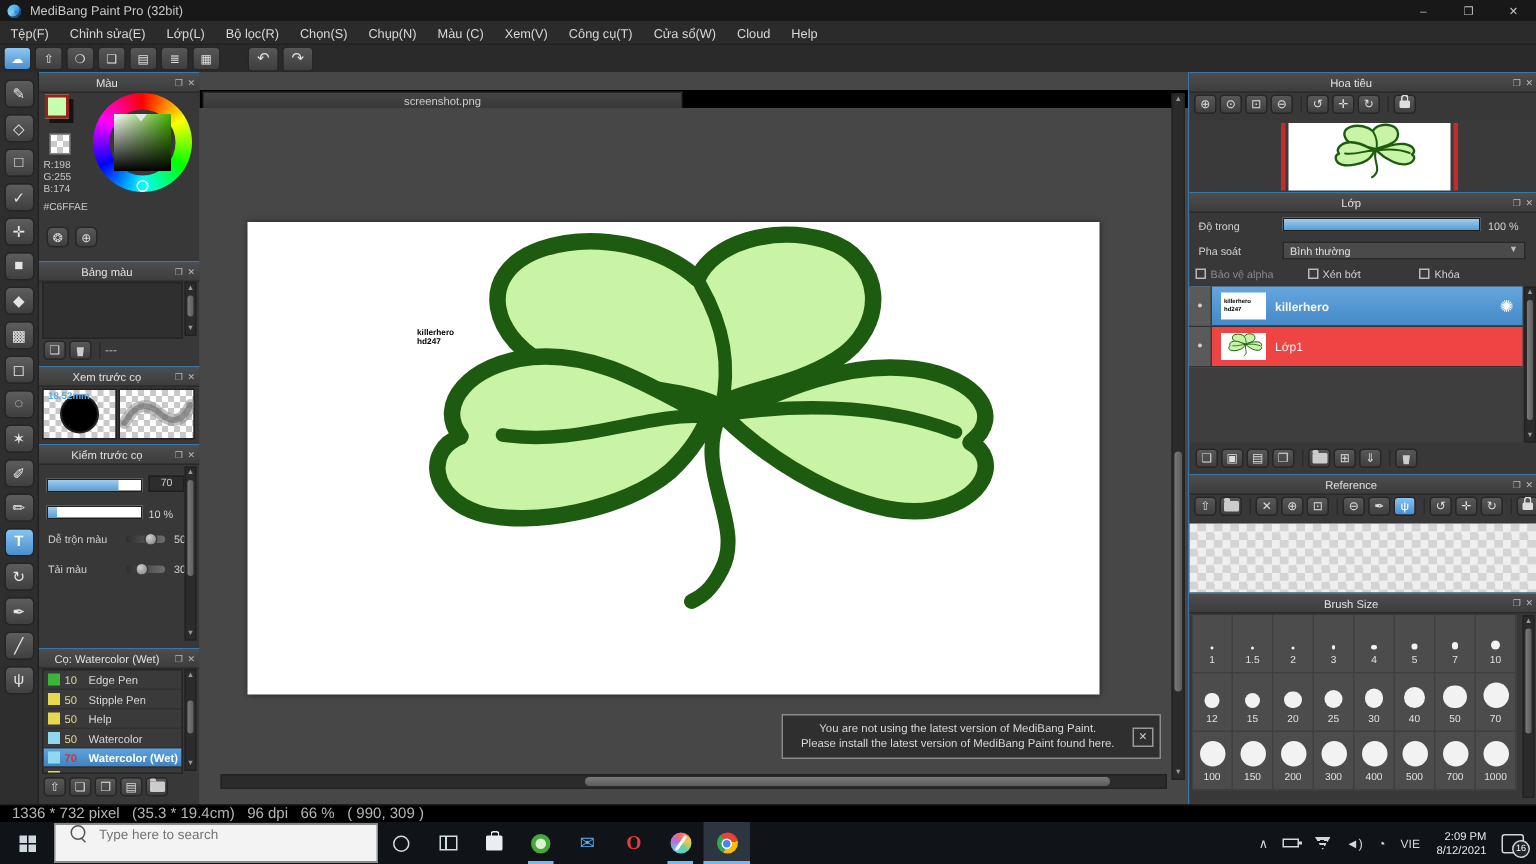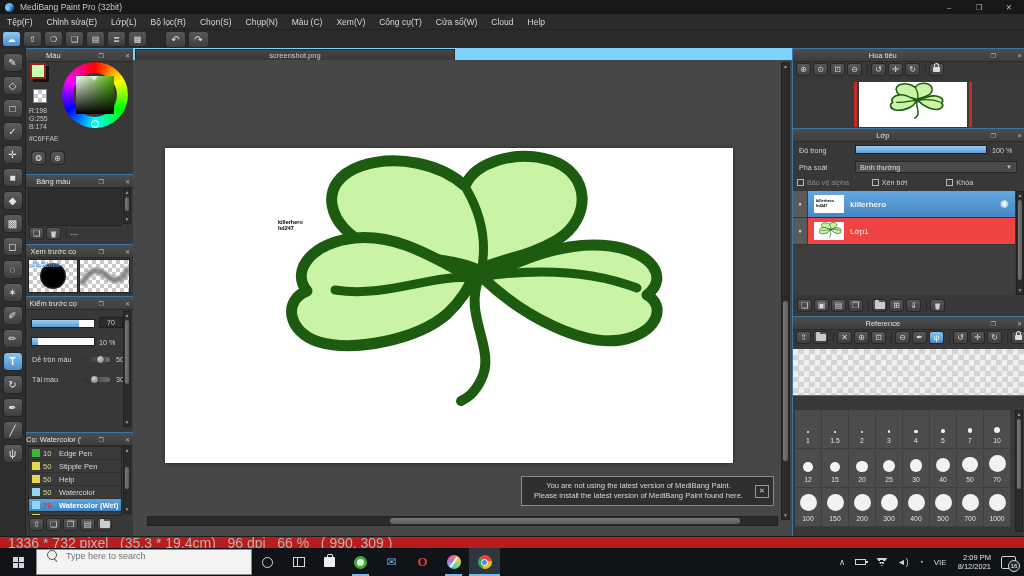--- a/index.html
+++ b/index.html
@@ -21,21 +21,21 @@
   .qbtn.big{width:19px;height:15px;font-size:10px;}
   .qgap{width:16px;}
   
   .ltools{left:0;top:48px;width:26px;height:488px;background:#2e2e2e;border-right:1px solid #222;display:flex;flex-direction:column;align-items:center;padding-top:5px;box-sizing:border-box;}
   .tbtn{width:20px;height:19px;margin-bottom:4px;border-radius:4px;background:linear-gradient(#5d5d5d,#3f3f3f);border:1px solid #252525;color:#e4e4e4;font-size:10px;display:flex;align-items:center;justify-content:center;box-sizing:border-box;flex:none;}
   .tbtn.on{background:linear-gradient(#86c4f1,#4a8ecf);color:#fff;font-weight:bold;}
   
   .lpanels{left:26px;top:48px;width:107px;height:488px;background:#383838;border-right:1px solid #3a76a8;}
   .rpanels{left:792px;top:48px;width:232px;height:488px;background:#383838;border-left:1px solid #3a76a8;}
   .panel{position:absolute;left:0;right:0;background:#383838;border-top:1px solid #3a76a8;box-sizing:border-box;}
-  .phead{height:12px;background:linear-gradient(#4d4d4d,#3d3d3d);border-bottom:1px solid #2a2a2a;display:flex;align-items:center;font-size:7.5px;color:#e2e2e2;gap:18px;}
+  .phead{height:12px;background:linear-gradient(#4d4d4d,#3d3d3d);border-bottom:1px solid #2a2a2a;display:flex;align-items:center;font-size:7.5px;color:#e2e2e2;}
   .phead .pt{flex:1;text-align:center;white-space:nowrap;overflow:hidden;}
   .phico{font-size:6px;color:#bbb;margin-right:3px;}
   .ibtn{width:15px;height:13px;border-radius:3px;background:linear-gradient(#585858,#3f3f3f);border:1px solid #272727;color:#ddd;font-size:8px;display:inline-flex;align-items:center;justify-content:center;margin-right:2px;box-sizing:border-box;flex:none;}
   .ibtn.on{background:linear-gradient(#86c4f1,#4a8ecf);color:#fff;}
   .isep{width:1px;height:11px;background:#2a2a2a;margin:0 3px;flex:none;}
   
   .vsb{position:absolute;width:8px;background:#2b2b2b;border:1px solid #222;box-sizing:border-box;}
   .vsb .arr{position:absolute;left:0;right:0;height:7px;font-size:5px;color:#999;text-align:center;line-height:7px;}
   .vsb .thumb{position:absolute;left:1px;right:1px;border-radius:3px;background:linear-gradient(90deg,#7a7a7a,#5c5c5c);}
   .checker{background:conic-gradient(#c9c9c9 25%,#ffffff 0 50%,#c9c9c9 0 75%,#ffffff 0) 0 0/8px 8px;}
@@ -83,29 +83,29 @@
   .szdot{border-radius:50%;background:#f2f2f2;flex:none;margin-bottom:4px;}
   .szlab{font-size:6.8px;color:#e0e0e0;height:11px;}
   
   .trashic{width:7px;height:8px;background:#ccc;clip-path:polygon(15% 25%,85% 25%,75% 100%,25% 100%);position:relative;display:inline-block;}
   .folderic{width:10px;height:7px;background:#ccc;border-radius:1px;position:relative;display:inline-block;}
   .folderic::before{content:"";position:absolute;left:0;top:-2px;width:4px;height:2px;background:#ccc;border-radius:1px 1px 0 0;}
   .lockic{width:7px;height:5px;background:#ddd;border-radius:1px;position:relative;display:inline-block;}
   .lockic::before{content:"";position:absolute;left:1px;top:-4px;width:3px;height:4px;border:1px solid #ddd;border-bottom:none;border-radius:3px 3px 0 0;}
   
   .canvasreg{left:133px;top:48px;width:659px;height:488px;background:#474747;overflow:hidden;}
-  .tabbar{position:absolute;left:0;top:0;right:0;height:12px;background:#7dd3fc;}
+  .tabbar{position:absolute;left:0;top:12px;right:0;height:12px;background:#000000;}
   .ctab{position:absolute;left:2px;top:1px;width:320px;height:11px;background:linear-gradient(#454545,#383838);border:1px solid #2a2a2a;border-bottom:none;color:#ccc;font-size:7.5px;display:flex;align-items:center;justify-content:center;box-sizing:border-box;}
   .whitedoc{position:absolute;left:32px;top:100px;width:568px;height:315px;background:#fff;box-shadow:0 0 4px rgba(0,0,0,.5);}
   .wm{position:absolute;left:113px;top:71px;font-size:5.5px;font-weight:bold;color:#000;line-height:6px;}
   .notif{position:absolute;left:388px;top:428px;width:253px;height:30px;background:#2f2f2f;border:1px solid #8a8a8a;display:flex;align-items:center;box-sizing:border-box;}
   .notiftxt{flex:1;text-align:center;font-size:7.6px;color:#d8d8d8;line-height:10px;}
   .notifx{width:12px;height:11px;border:1px solid #999;color:#ccc;font-size:7px;display:flex;align-items:center;justify-content:center;margin-right:4px;flex:none;}
   
-  .statusbar{left:0;top:536px;width:1024px;height:12px;background:#b91c1c;border-top:1px solid #1d1d1d;display:flex;align-items:center;font-size:14px;color:#b5b5b5;white-space:pre;padding-left:8px;box-sizing:border-box;}
+  .statusbar{left:0;top:536px;width:1024px;height:12px;background:#000000;border-top:1px solid #1d1d1d;display:flex;align-items:center;font-size:10px;color:#b5b5b5;white-space:pre;padding-left:8px;box-sizing:border-box;}
   
   .taskbar{left:0;top:548px;width:1024px;height:28px;background:#101317;display:flex;align-items:center;}
   .startbtn{width:36px;height:28px;display:flex;align-items:center;justify-content:center;flex:none;}
   .winlogo{width:11px;height:11px;display:grid;grid-template-columns:5px 5px;grid-template-rows:5px 5px;gap:1px;}
   .winlogo i{background:#cfd8df;}
   .searchbox{width:216px;height:26px;background:#f3f3f3;border:1px solid #8a8a8a;display:flex;align-items:flex-start;flex:none;box-sizing:border-box;}
   .searchbox input{border:none;outline:none;background:transparent;font-size:9px;color:#333;width:170px;font-family:"Liberation Sans",sans-serif;}
   .mag{width:8px;height:8px;border:1.4px solid #555;border-radius:50%;position:relative;margin:0 7px 0 10px;flex:none;}
   .mag::after{content:"";position:absolute;width:1.4px;height:4px;background:#555;left:7px;top:7px;transform:rotate(-45deg);}
   .tile{width:31px;height:28px;display:flex;align-items:center;justify-content:center;position:relative;flex:none;}
@@ -529,20 +529,25 @@
           <span class="ibtn">↻</span>
           <span class="isep"></span>
           <span class="ibtn">
             <span class="lockic"></span>
           </span>
         </div>
       <div class="abs checker" style="left:0;right:0;top:32px;height:47px;background-size:11px 11px;background-image:conic-gradient(#d4d4d4 25%,#efefef 0 50%,#d4d4d4 0 75%,#efefef 0)"></div>
     </div>
 
     <div class="panel" style="top:347px;height:141px">
+      <div class="phead">
+        <span class="pt">Brush Size</span>
+        <span class="phico">❐</span>
+        <span class="phico">✕</span>
+      </div>
       <div class="abs" style="left:2px;top:14px;width:218px" id="sizegrid"><span class="szcell">
             <span class="szdot" style="width:1.95px;height:1.95px"></span>
             <span class="szlab">1</span>
           </span><span class="szcell">
             <span class="szdot" style="width:2.175px;height:2.175px"></span>
             <span class="szlab">1.5</span>
           </span><span class="szcell">
             <span class="szdot" style="width:2.4px;height:2.4px"></span>
             <span class="szlab">2</span>
           </span><span class="szcell">

